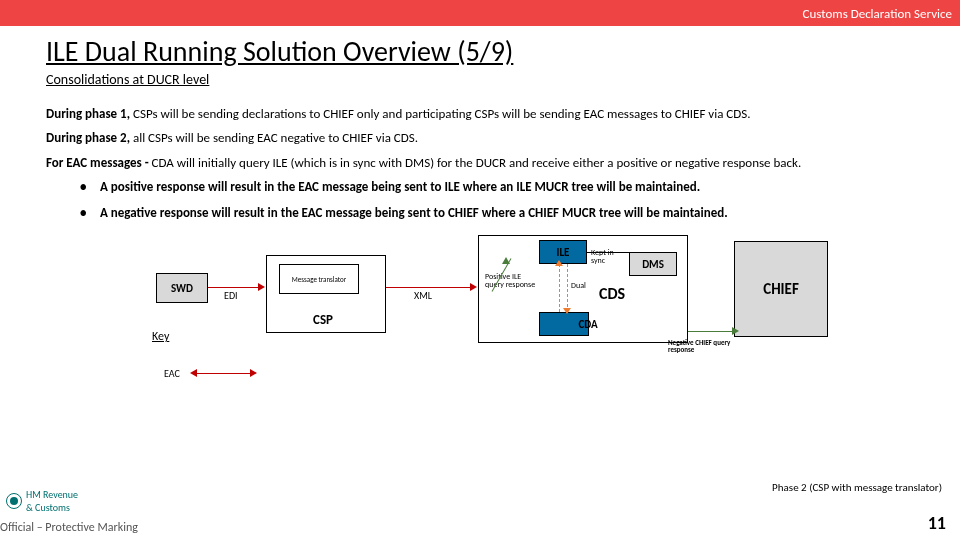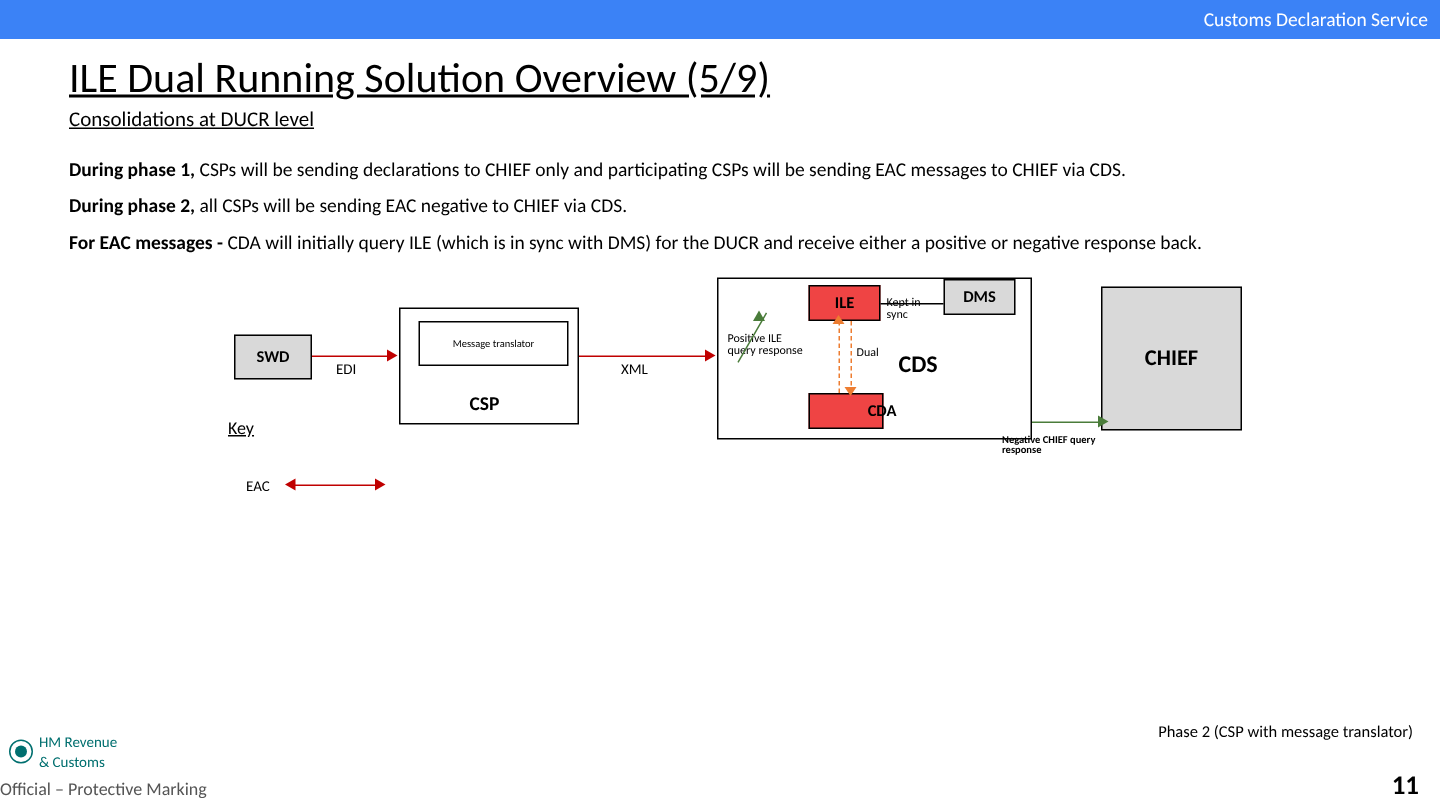--- a/index.html
+++ b/index.html
@@ -1,30 +1,30 @@
 <!DOCTYPE html>
 <html><head>
 <meta charset="utf-8">
 <style>
   * { box-sizing: border-box; margin: 0; padding: 0; }
   html, body { width: 960px; height: 540px; font-family: Calibri, Arial, sans-serif; background: #fff; }
-  .topbar { display:flex; justify-content:flex-end; align-items:center; height:26px; background:#3b82f6; color:#fff; padding:0 8px; font-size:13px; }
+  .topbar { display:flex; justify-content:flex-end; align-items:center; height:26px; background:#ef4444; color:#fff; padding:0 8px; font-size:13px; }
   .pagewrap { padding: 8px 10px 0 46px; }
   .title { font-size:28px; text-decoration: underline; font-weight:400; }
   .subtitle { font-size:14px; text-decoration: underline; margin-top:2px; }
   .body { margin-top:18px; font-size:13px; line-height:1.25; }
   .body p { margin-bottom:8px; }
   .body .label { font-weight:700; }
   ul.bullets { list-style:none; margin: 6px 0 0 34px; }
   ul.bullets li { font-weight:700; font-size:13px; margin-bottom:10px; position:relative; padding-left:20px; }
   ul.bullets li::before { content:"•"; position:absolute; left:0; top:0; font-weight:700; }
 
   
   .diagram { position:relative; margin-top:14px; height:160px; }
-  .box { position:absolute; border:1px solid #000; font-size:11px; font-weight:700; display:flex; align-items:center; justify-content:center; background:#ef4444; }
+  .box { position:absolute; border:1px solid #000; font-size:11px; font-weight:700; display:flex; align-items:center; justify-content:center; background:#0369a1; }
   .gray { background:#d9d9d9; }
   .lbl { position:absolute; font-size:8px; }
   .lbl.md { font-size:10px; }
   .lbl.lg { font-size:13px; font-weight:700; }
   .keytxt { position:absolute; font-size:12px; text-decoration:underline; }
 
   
   .hline { position:absolute; height:0; border-top:1.5px solid; }
   .tri { position:absolute; width:0; height:0; border-style:solid; }
   .red { border-color:#c00000; color:#c00000; }
@@ -46,44 +46,48 @@
 </div>
 
 <div class="pagewrap">
   <h1 class="title">ILE Dual Running Solution Overview (5/9)</h1>
   <div class="subtitle">Consolidations at DUCR level</div>
 
   <div class="body">
     <p><span class="label">During phase 1,</span><span> CSPs will be sending declarations to CHIEF only and participating CSPs will be sending EAC messages to CHIEF via CDS.</span></p>
     <p><span class="label">During phase 2,</span><span> all CSPs will be sending EAC negative to CHIEF via CDS.</span></p>
     <p><span class="label">For EAC messages -</span><span> CDA will initially query ILE (which is in sync with DMS) for the DUCR and receive either a positive or negative response back.</span></p>
+    <ul class="bullets">
+      <li>A positive response will result in the EAC message being sent to ILE where an ILE MUCR tree will be maintained.</li>
+      <li>A negative response will result in the EAC message being sent to CHIEF where a CHIEF MUCR tree will be maintained.</li>
+    </ul>
   </div>
 
   <div class="diagram">
 
     <div class="box gray" style="left:110px; top:38px; width:52px; height:30px;">SWD</div>
 
     <div class="hline red" style="left:162px; top:52px; width:50px;"></div>
     <div class="tri" style="left:212px; top:48px; border-width:4px 0 4px 7px; border-color:transparent transparent transparent #c00000;"></div>
     <div class="lbl md" style="left:178px; top:54px;">EDI</div>
 
     <div style="position:absolute; left:220px; top:20px; width:120px; height:78px; border:1px solid #000;">
-      <div style="position:absolute; left:12px; top:8px; width:100px; height:30px; border:1px solid #000; font-size:7px; display:flex; align-items:center; justify-content:center;">Message translator</div>
+      <div style="position:absolute; left:12px; top:8px; width:80px; height:30px; border:1px solid #000; font-size:7px; display:flex; align-items:center; justify-content:center;">Message translator</div>
       <div class="lbl lg" style="left:46px; top:56px;">CSP</div>
     </div>
 
     <div class="hline red" style="left:340px; top:52px; width:84px;"></div>
     <div class="tri" style="left:424px; top:48px; border-width:4px 0 4px 7px; border-color:transparent transparent transparent #c00000;"></div>
     <div class="lbl md" style="left:368px; top:54px;">XML</div>
 
     <div style="position:absolute; left:432px; top:0px; width:210px; height:108px; border:1px solid #000;">
 
       <div class="box" style="left:60px; top:4px; width:48px; height:24px;">ILE</div>
 
-      <div class="box gray" style="left:150px; top:0; width:48px; height:24px;">DMS</div>
+      <div class="box gray" style="left:150px; top:16px; width:48px; height:24px;">DMS</div>
 
       <div class="lbl" style="left:112px; top:12px; width:36px; line-height:1;">Kept in sync</div>
       <div class="hline black" style="left:108px; top:16px; width:42px;"></div>
 
       <div class="lbl" style="left:120px; top:48px; font-size:16px; font-weight:700;">CDS</div>
 
       <div class="box" style="left:60px; top:76px; width:48px; height:24px;padding-left:48px;">CDA</div>
 
       <div class="vline" style="left:80px; top:28px; height:48px;"></div>
       <div class="vline" style="left:88px; top:28px; height:48px;"></div>

